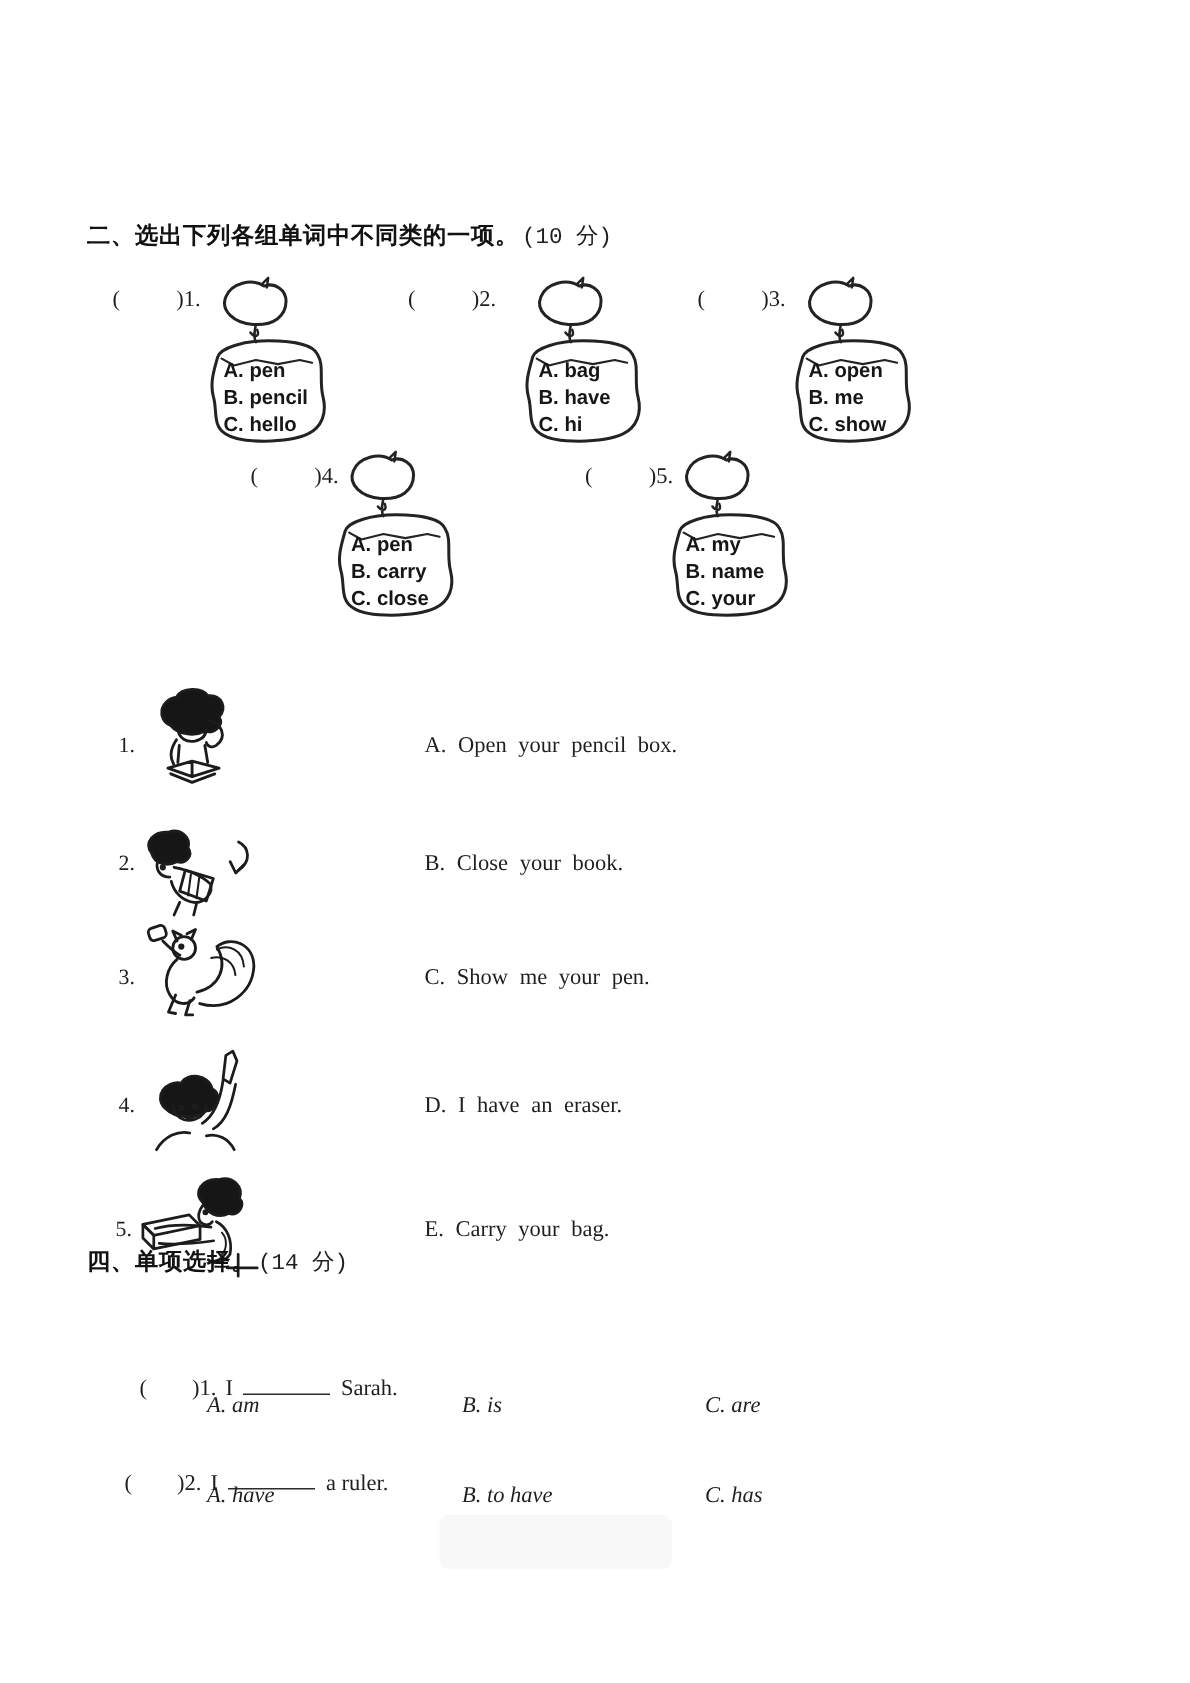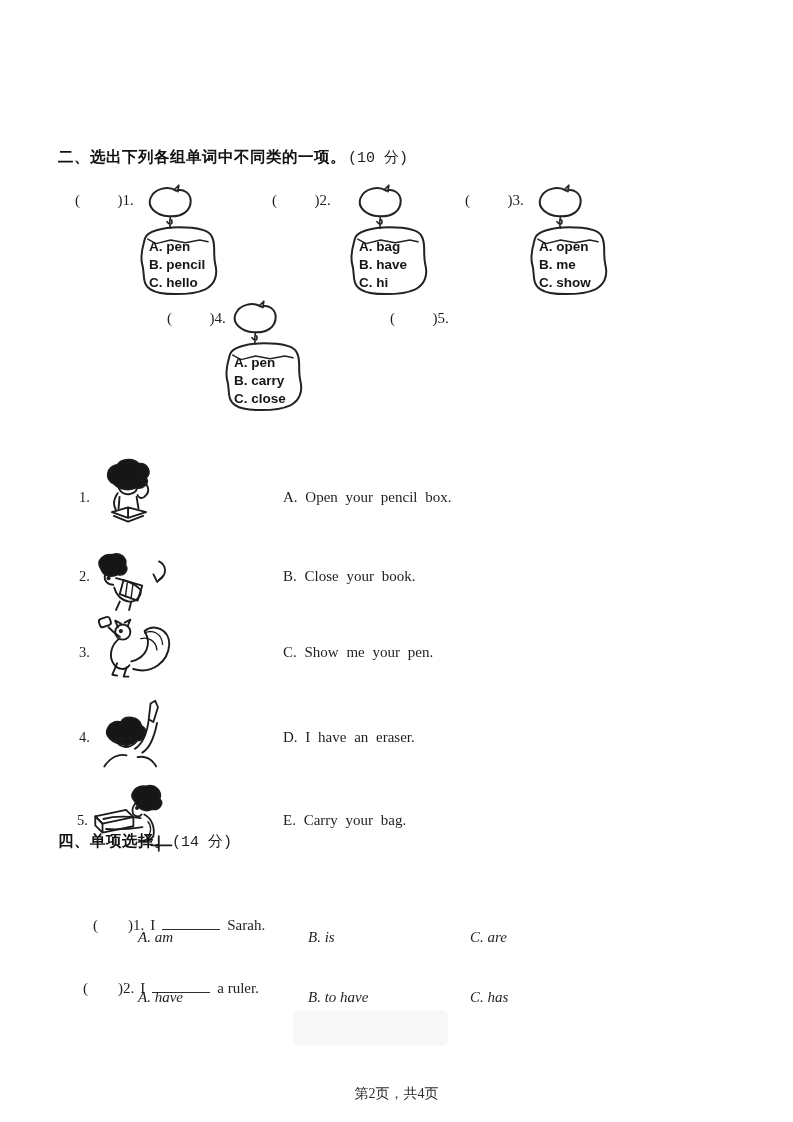--- a/index.html
+++ b/index.html
@@ -88,20 +88,30 @@
         <use href="#candle-shape"></use>
       </svg>
     <div class="abs candle-opts" style="left:14px; top:54px">
       <div>A. pen</div>
       <div>B. carry</div>
       <div>C. close</div>
     </div>
   </div>
 
   <div class="abs prefix" style="left:390px; top:310px">(          )5.</div>
+  <div class="abs" style="left:443px; top:300px; width:84px; height:112px">
+    <svg width="84" height="112" viewBox="0 0 92 122">
+        <use href="#candle-shape"></use>
+      </svg>
+    <div class="abs candle-opts" style="left:14px; top:54px">
+      <div>A. my</div>
+      <div>B. name</div>
+      <div>C. your</div>
+    </div>
+  </div>
 
 
   <div class="abs num" style="left:79px; top:489px">1.</div>
   <div class="abs" style="left:93px; top:458px">
     <svg width="72" height="76" viewBox="0 0 76 78">
       <g fill="none" stroke="#1c1c1c" stroke-width="2" stroke-linecap="round" stroke-linejoin="round">
         <path d="M22,26 C12,22 14,8 26,6 C30,-1 44,-1 48,5 C58,4 62,14 56,20 C60,26 52,32 46,30 C38,34 27,32 22,26 Z" fill="#161616"></path>
         <path d="M27,29 C28,35 33,38 39,37 C44,36 47,33 47,28"></path>
         <path d="M48,22 C58,24 62,34 54,40 C51,42 48,41 47,38"></path>
         <path d="M26,36 C22,42 21,48 24,53"></path>
@@ -197,15 +207,14 @@
 
   <div class="abs q-line" style="left:68px; top:962px">
     <span>(        )2.</span><span class="stem">I</span><span class="blank"></span><span>a ruler.</span>
   </div>
   <div class="abs opt" style="left:138px; top:989px">A. have</div>
   <div class="abs opt" style="left:308px; top:989px">B. to have</div>
   <div class="abs opt" style="left:470px; top:989px">C. has</div>
 
   <div class="abs smudge" style="left:293px; top:1010px; width:155px; height:36px"></div>
 
-  <div class="abs footer" style="top:1085px">第2页，共4页</div>
 
 </div>
 
 </body></html>

